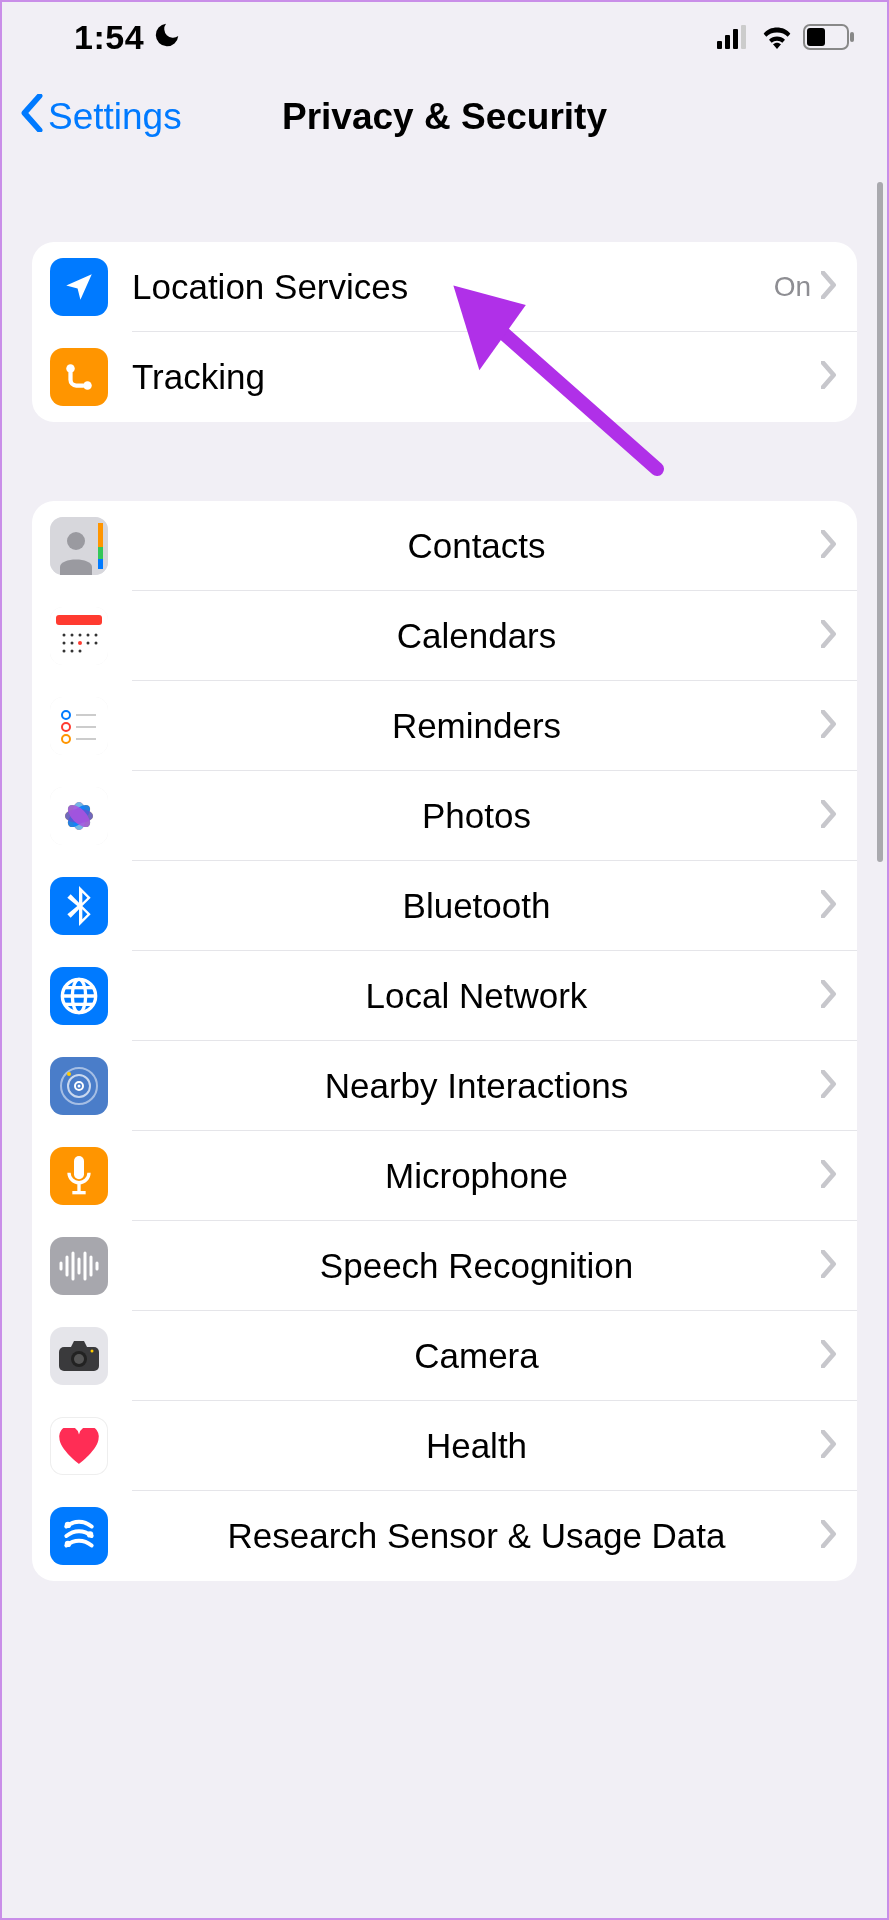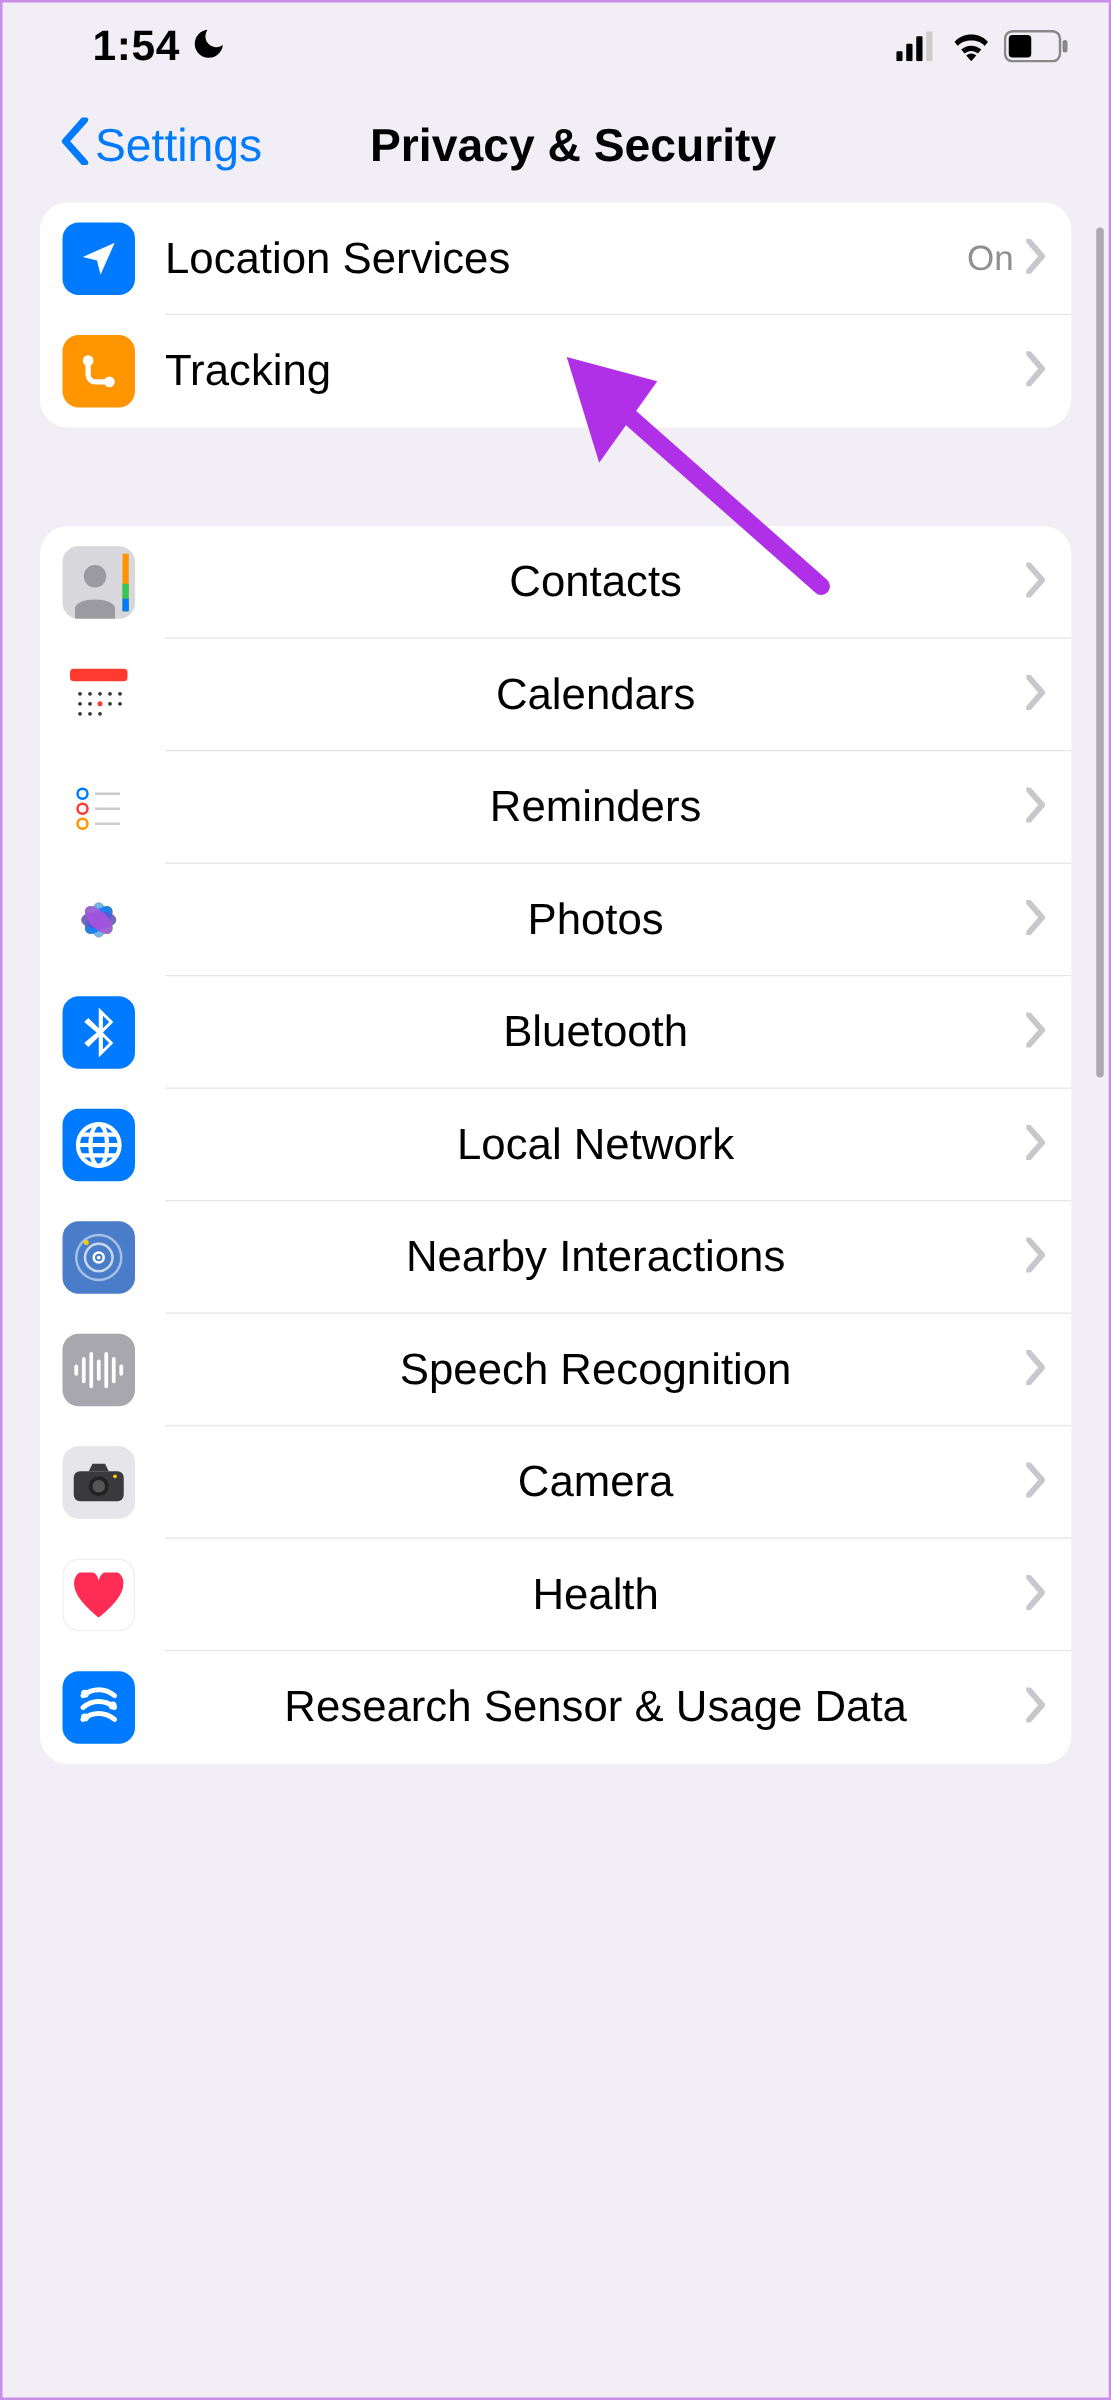--- a/index.html
+++ b/index.html
@@ -23,21 +23,20 @@
   .status-left { display: flex; align-items: center; gap: 8px; margin-left: 12px; }
   .time { font-size: 34px; font-weight: 600; letter-spacing: 0.5px;}
   .status-right { display: flex; align-items: center; gap: 10px; }
   .status-right svg { display: block; }
   
   .nav-bar {
     height: 90px;
     position: relative;
     display: flex;
     align-items: center;
-    margin-left: 28px;
   }
   .back-btn {
     display: flex;
     align-items: center;
     gap: 4px;
     color: #007aff;
     font-size: 37px;
     padding-left: 18px;
     cursor: pointer;
   }
@@ -48,20 +47,21 @@
     font-size: 37px;
     font-weight: 700;
     pointer-events: none;
   }
   
   .content { padding: 0 30px; }
   .group {
     background: #fff;
     border-radius: 22px;
     overflow: hidden;
+    margin-top: 80px;
   }
   .group.second { margin-top: 79px; text-align: center; }
   .row {
     display: flex;
     align-items: center;
     min-height: 90px;
     padding: 0 20px 0 18px;
     position: relative;
     cursor: pointer;
   }
@@ -345,20 +345,35 @@
             <circle cx="12" cy="10" r="2" fill="#ffcc00"></circle>
           </svg>
       </div>
       <span class="label">Nearby Interactions</span>
       <span class="chevron"><svg width="16" height="28" viewBox="0 0 10 18">
             <path fill="none" stroke="#c7c7cc" stroke-width="3" stroke-linecap="round" stroke-linejoin="round" d="M1 1l7 8-7 8"></path>
           </svg></span>
       <div class="divider"></div>
     </div>
 
+    <div class="row">
+      <div class="icon-wrap ic-orange">
+        <svg width="30" height="40" viewBox="0 0 16 24">
+            <rect x="5" y="0" width="6" height="14" rx="3" fill="#fff"></rect>
+            <path d="M2 10a6 6 0 0 0 12 0" fill="none" stroke="#fff" stroke-width="2"></path>
+            <line x1="8" y1="16" x2="8" y2="22" stroke="#fff" stroke-width="2"></line>
+            <line x1="4" y1="22" x2="12" y2="22" stroke="#fff" stroke-width="2"></line>
+          </svg>
+      </div>
+      <span class="label">Microphone</span>
+      <span class="chevron"><svg width="16" height="28" viewBox="0 0 10 18">
+            <path fill="none" stroke="#c7c7cc" stroke-width="3" stroke-linecap="round" stroke-linejoin="round" d="M1 1l7 8-7 8"></path>
+          </svg></span>
+      <div class="divider"></div>
+    </div>
 
     <div class="row">
       <div class="icon-wrap ic-gray">
         <svg width="44" height="30" viewBox="0 0 44 30">
             <g stroke="#fff" stroke-width="3" stroke-linecap="round">
               <line x1="4" y1="12" x2="4" y2="18"></line>
               <line x1="10" y1="6" x2="10" y2="24"></line>
               <line x1="16" y1="2" x2="16" y2="28"></line>
               <line x1="22" y1="8" x2="22" y2="22"></line>
               <line x1="28" y1="2" x2="28" y2="28"></line>

